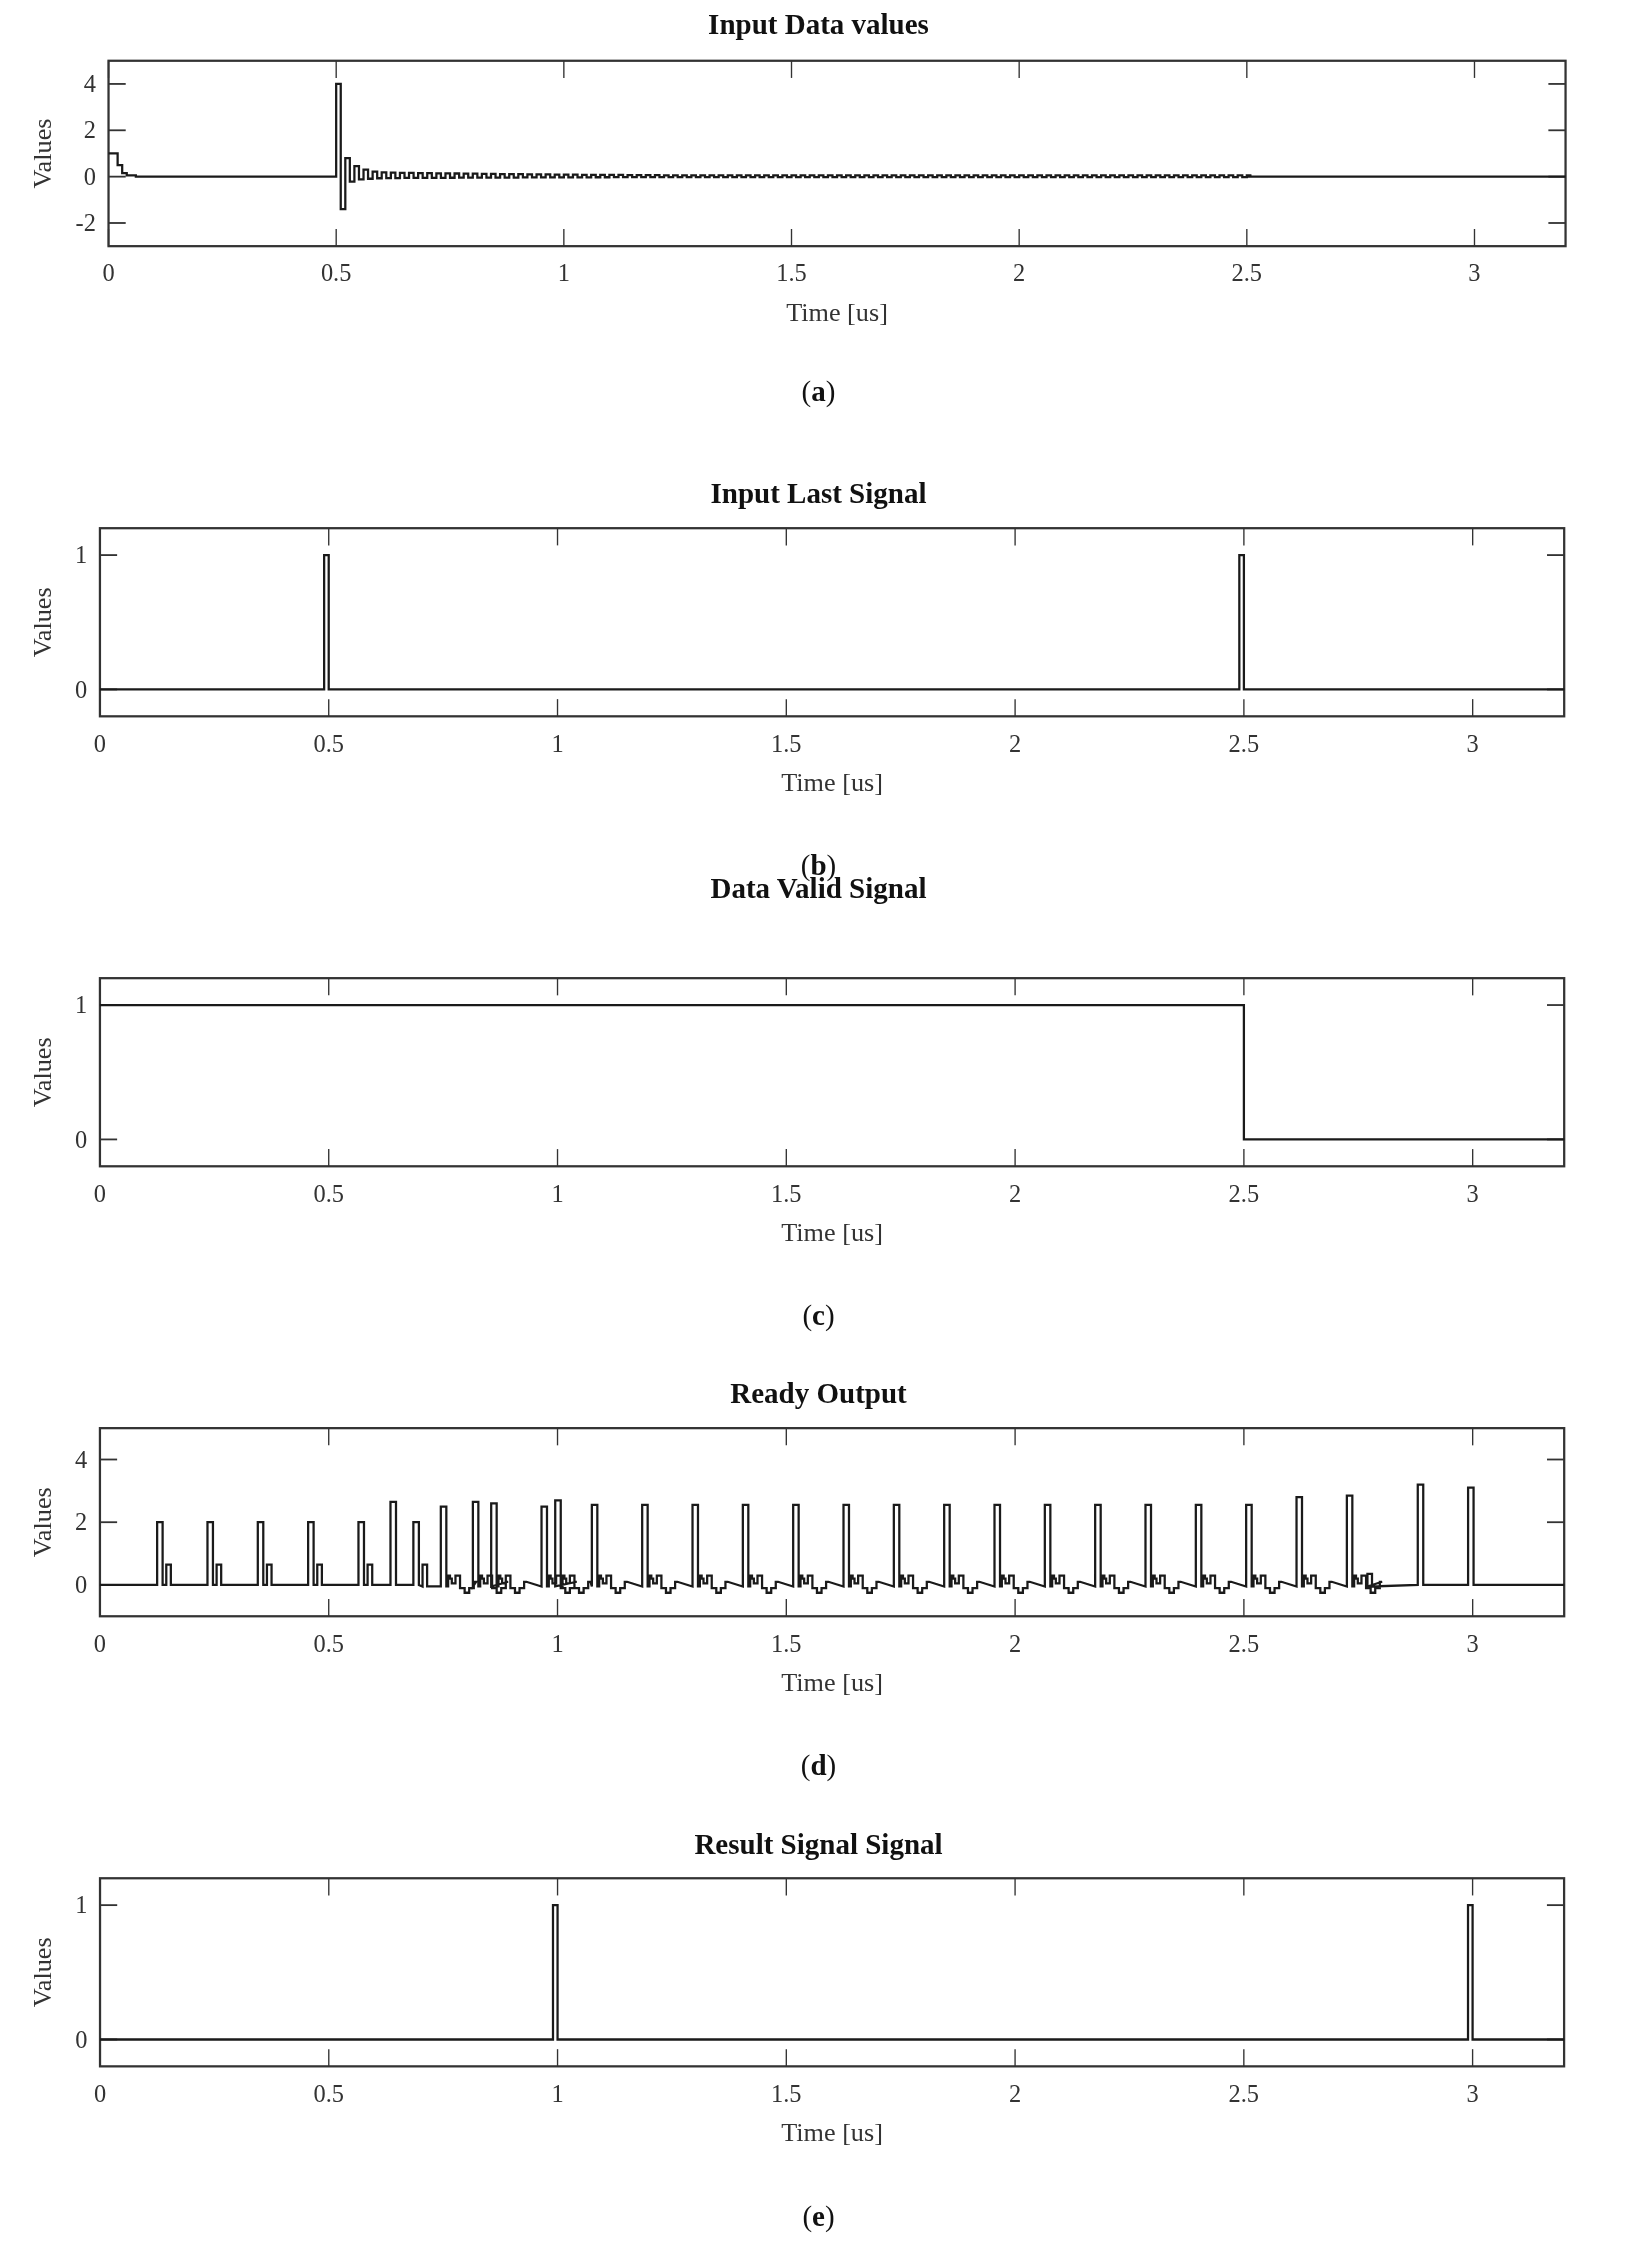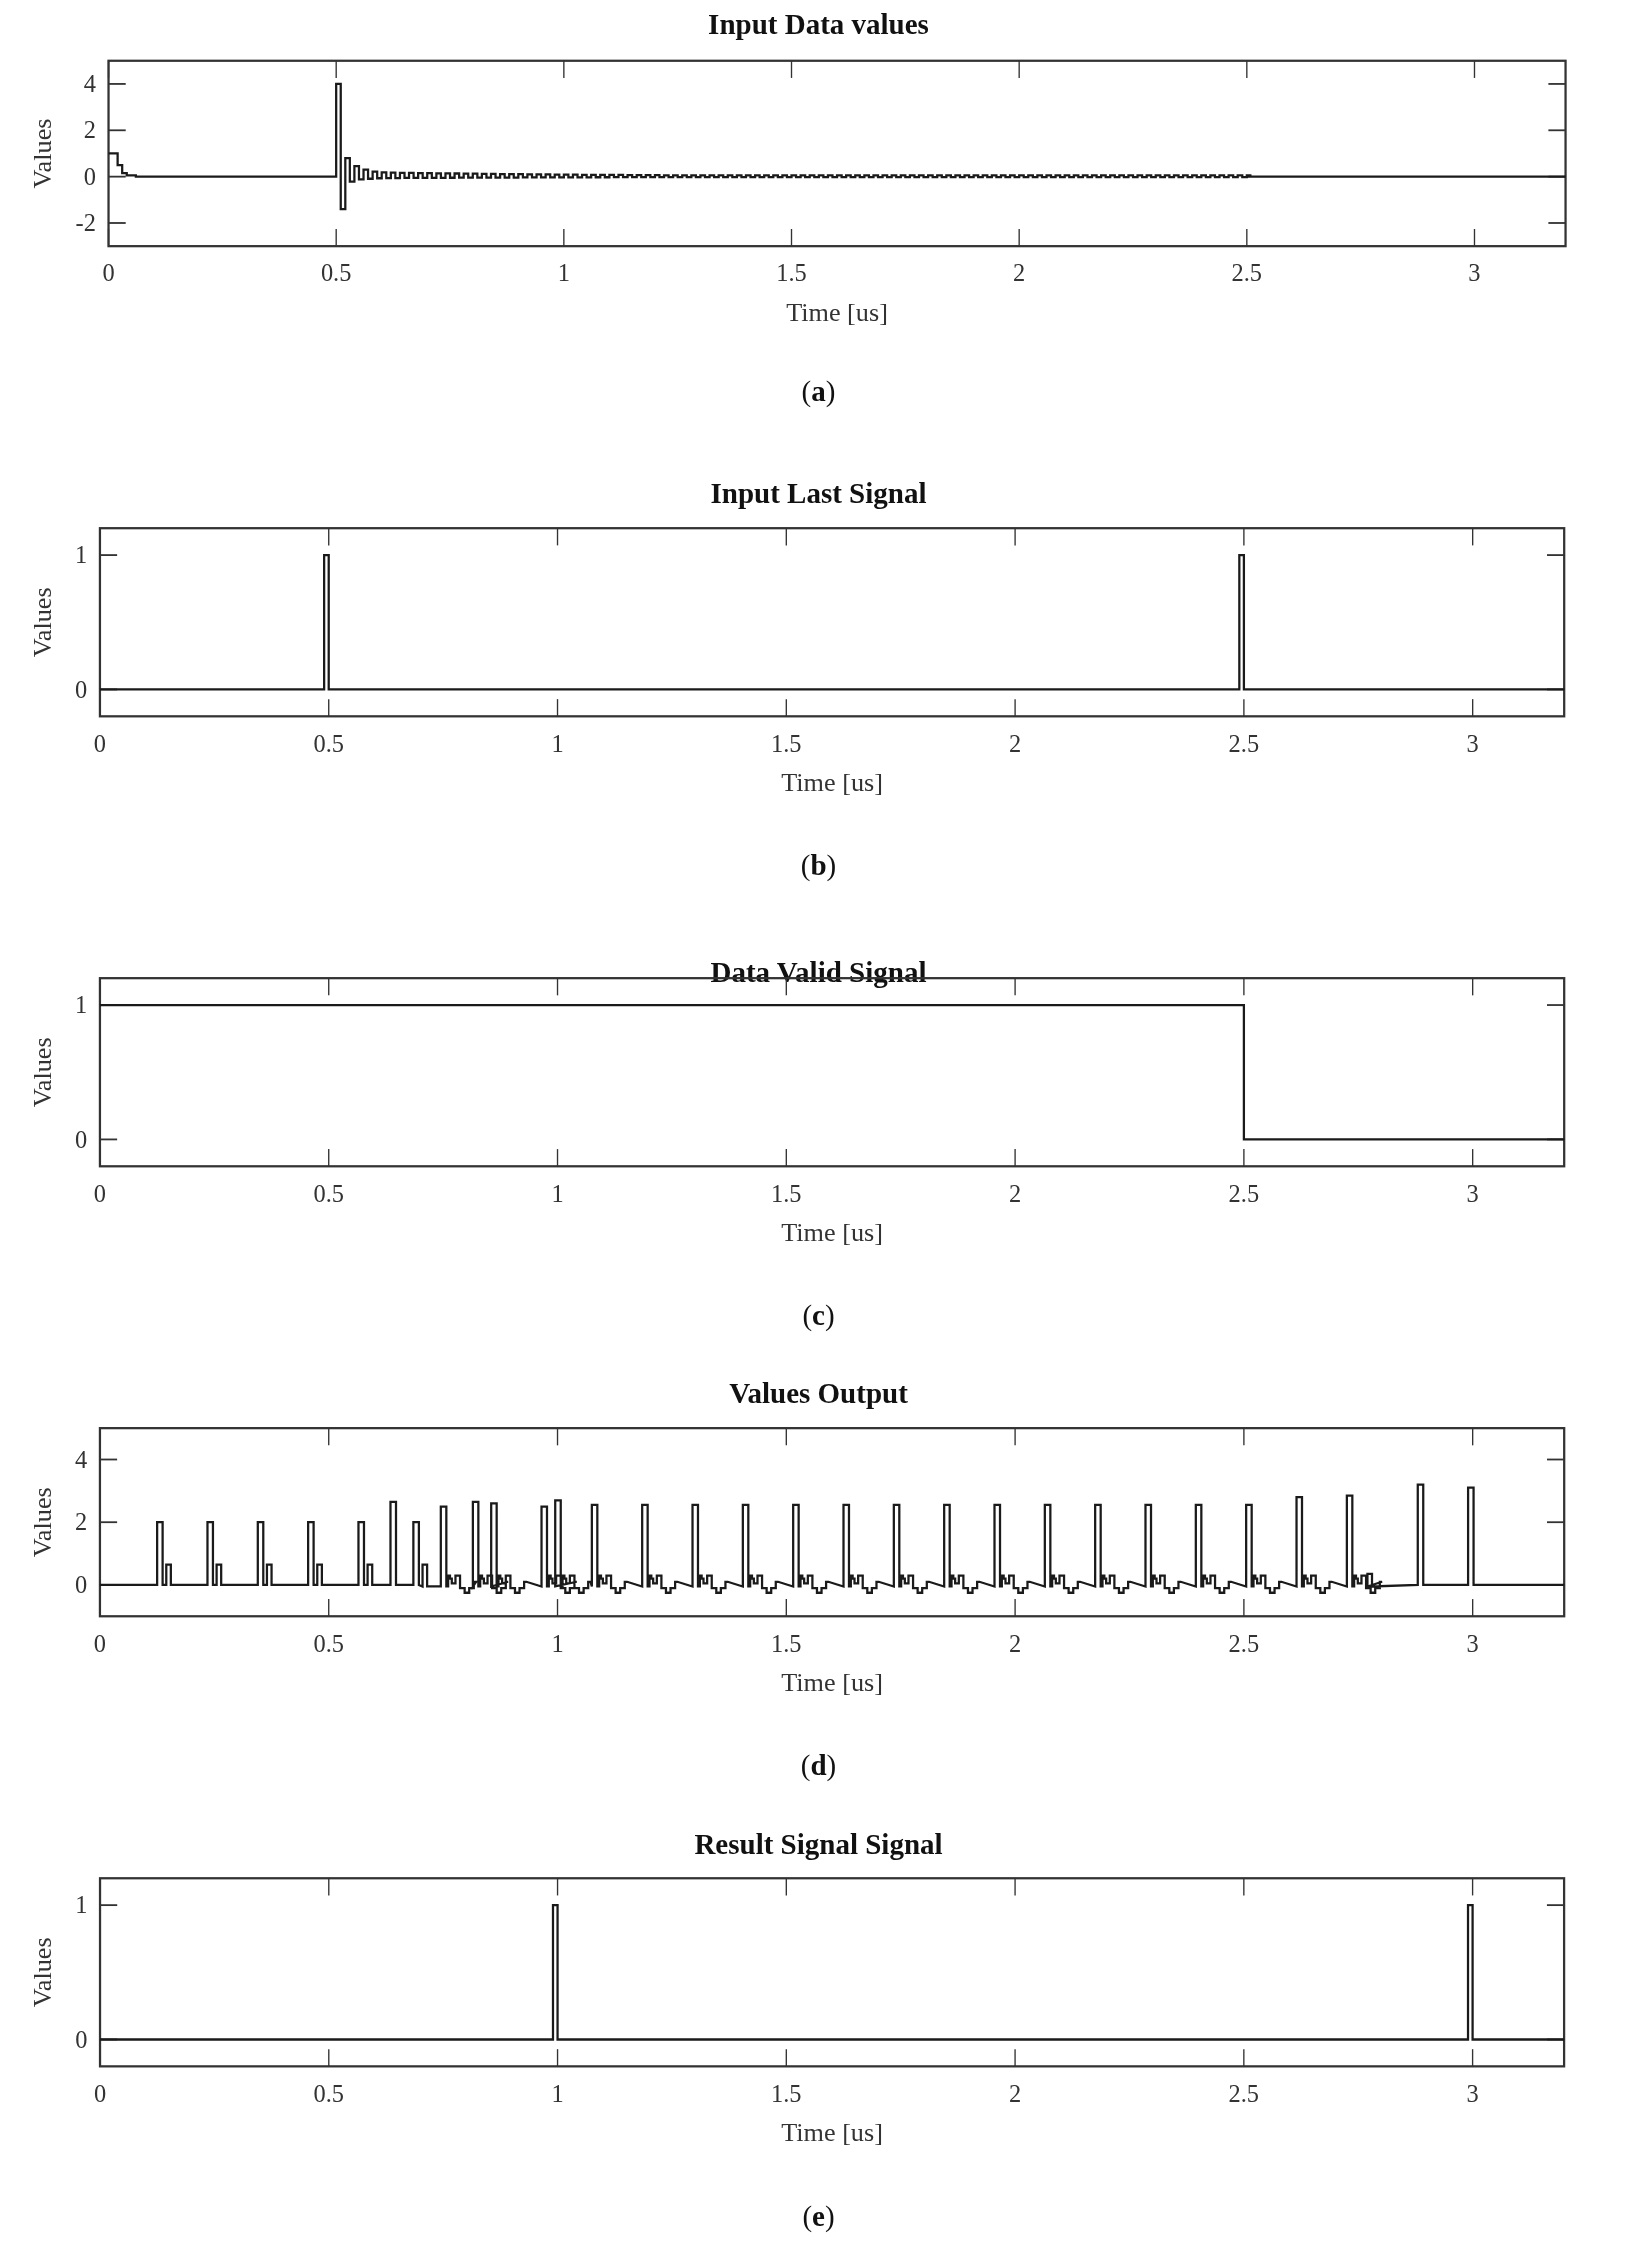--- a/index.html
+++ b/index.html
@@ -94,21 +94,21 @@
       <line x1="3459" y1="1524.5714285714287" x2="3421" y2="1524.5714285714287" stroke="#333333" stroke-width="4"></line>
       <text x="193" y="1542.5714285714287" text-anchor="end" class="tick-label">0</text>
       <text x="1840" y="1749" text-anchor="middle" class="axis-label">Time [us]</text>
       <text x="112" y="1376" text-anchor="middle" class="axis-label" transform="rotate(-90 112 1376)">Values</text>
       <path d="M221.0 1524.6 L716.8 1524.6 L716.8 1227.4 L726.9 1227.4 L726.9 1524.6 L2740.6 1524.6 L2740.6 1227.4 L2750.7 1227.4 L2750.7 1524.6 L3459.0 1524.6" fill="none" stroke="#1a1a1a" stroke-width="5" stroke-linejoin="miter"></path>
     </svg>
   <div class="caption" style="top:849px;">(<b>b</b>)</div>
 </div>
 
 <div class="panel">
-  <div class="ptitle" style="top:956px;">Data Valid Signal</div>
+  <div class="ptitle" style="top:872px;">Data Valid Signal</div>
   <svg id="svg-c" width="1637" height="1302" style="top:0;" viewBox="0 0 3620 2879">
       <rect x="221" y="2163" width="3238" height="416" fill="none" stroke="#333333" stroke-width="5"></rect>
       <line x1="221" y1="2163" x2="221" y2="2201" stroke="#333333" stroke-width="3"></line>
       <line x1="221" y1="2579" x2="221" y2="2541" stroke="#333333" stroke-width="3"></line>
       <text x="221" y="2657" text-anchor="middle" class="tick-label">0</text>
       <line x1="726.9375" y1="2163" x2="726.9375" y2="2201" stroke="#333333" stroke-width="3"></line>
       <line x1="726.9375" y1="2579" x2="726.9375" y2="2541" stroke="#333333" stroke-width="3"></line>
       <text x="726.9375" y="2657" text-anchor="middle" class="tick-label">0.5</text>
       <line x1="1232.875" y1="2163" x2="1232.875" y2="2201" stroke="#333333" stroke-width="3"></line>
       <line x1="1232.875" y1="2579" x2="1232.875" y2="2541" stroke="#333333" stroke-width="3"></line>
@@ -132,21 +132,21 @@
       <line x1="3459" y1="2519.5714285714284" x2="3421" y2="2519.5714285714284" stroke="#333333" stroke-width="4"></line>
       <text x="193" y="2537.5714285714284" text-anchor="end" class="tick-label">0</text>
       <text x="1840" y="2744" text-anchor="middle" class="axis-label">Time [us]</text>
       <text x="112" y="2371" text-anchor="middle" class="axis-label" transform="rotate(-90 112 2371)">Values</text>
       <path d="M221.0 2222.4 L2750.7 2222.4 L2750.7 2519.6 L3459.0 2519.6" fill="none" stroke="#1a1a1a" stroke-width="5" stroke-linejoin="miter"></path>
     </svg>
   <div class="caption" style="top:1299px;">(<b>c</b>)</div>
 </div>
 
 <div class="panel">
-  <div class="ptitle" style="top:1377px;">Values Output</div>
+  <div class="ptitle" style="top:1377px;">Ready Output</div>
   <svg id="svg-d" width="1637" height="1752" style="top:0;" viewBox="0 0 3620 3874">
       <rect x="221" y="3158" width="3238" height="416" fill="none" stroke="#333333" stroke-width="5"></rect>
       <line x1="221" y1="3158" x2="221" y2="3196" stroke="#333333" stroke-width="3"></line>
       <line x1="221" y1="3574" x2="221" y2="3536" stroke="#333333" stroke-width="3"></line>
       <text x="221" y="3652" text-anchor="middle" class="tick-label">0</text>
       <line x1="726.9375" y1="3158" x2="726.9375" y2="3196" stroke="#333333" stroke-width="3"></line>
       <line x1="726.9375" y1="3574" x2="726.9375" y2="3536" stroke="#333333" stroke-width="3"></line>
       <text x="726.9375" y="3652" text-anchor="middle" class="tick-label">0.5</text>
       <line x1="1232.875" y1="3158" x2="1232.875" y2="3196" stroke="#333333" stroke-width="3"></line>
       <line x1="1232.875" y1="3574" x2="1232.875" y2="3536" stroke="#333333" stroke-width="3"></line>

